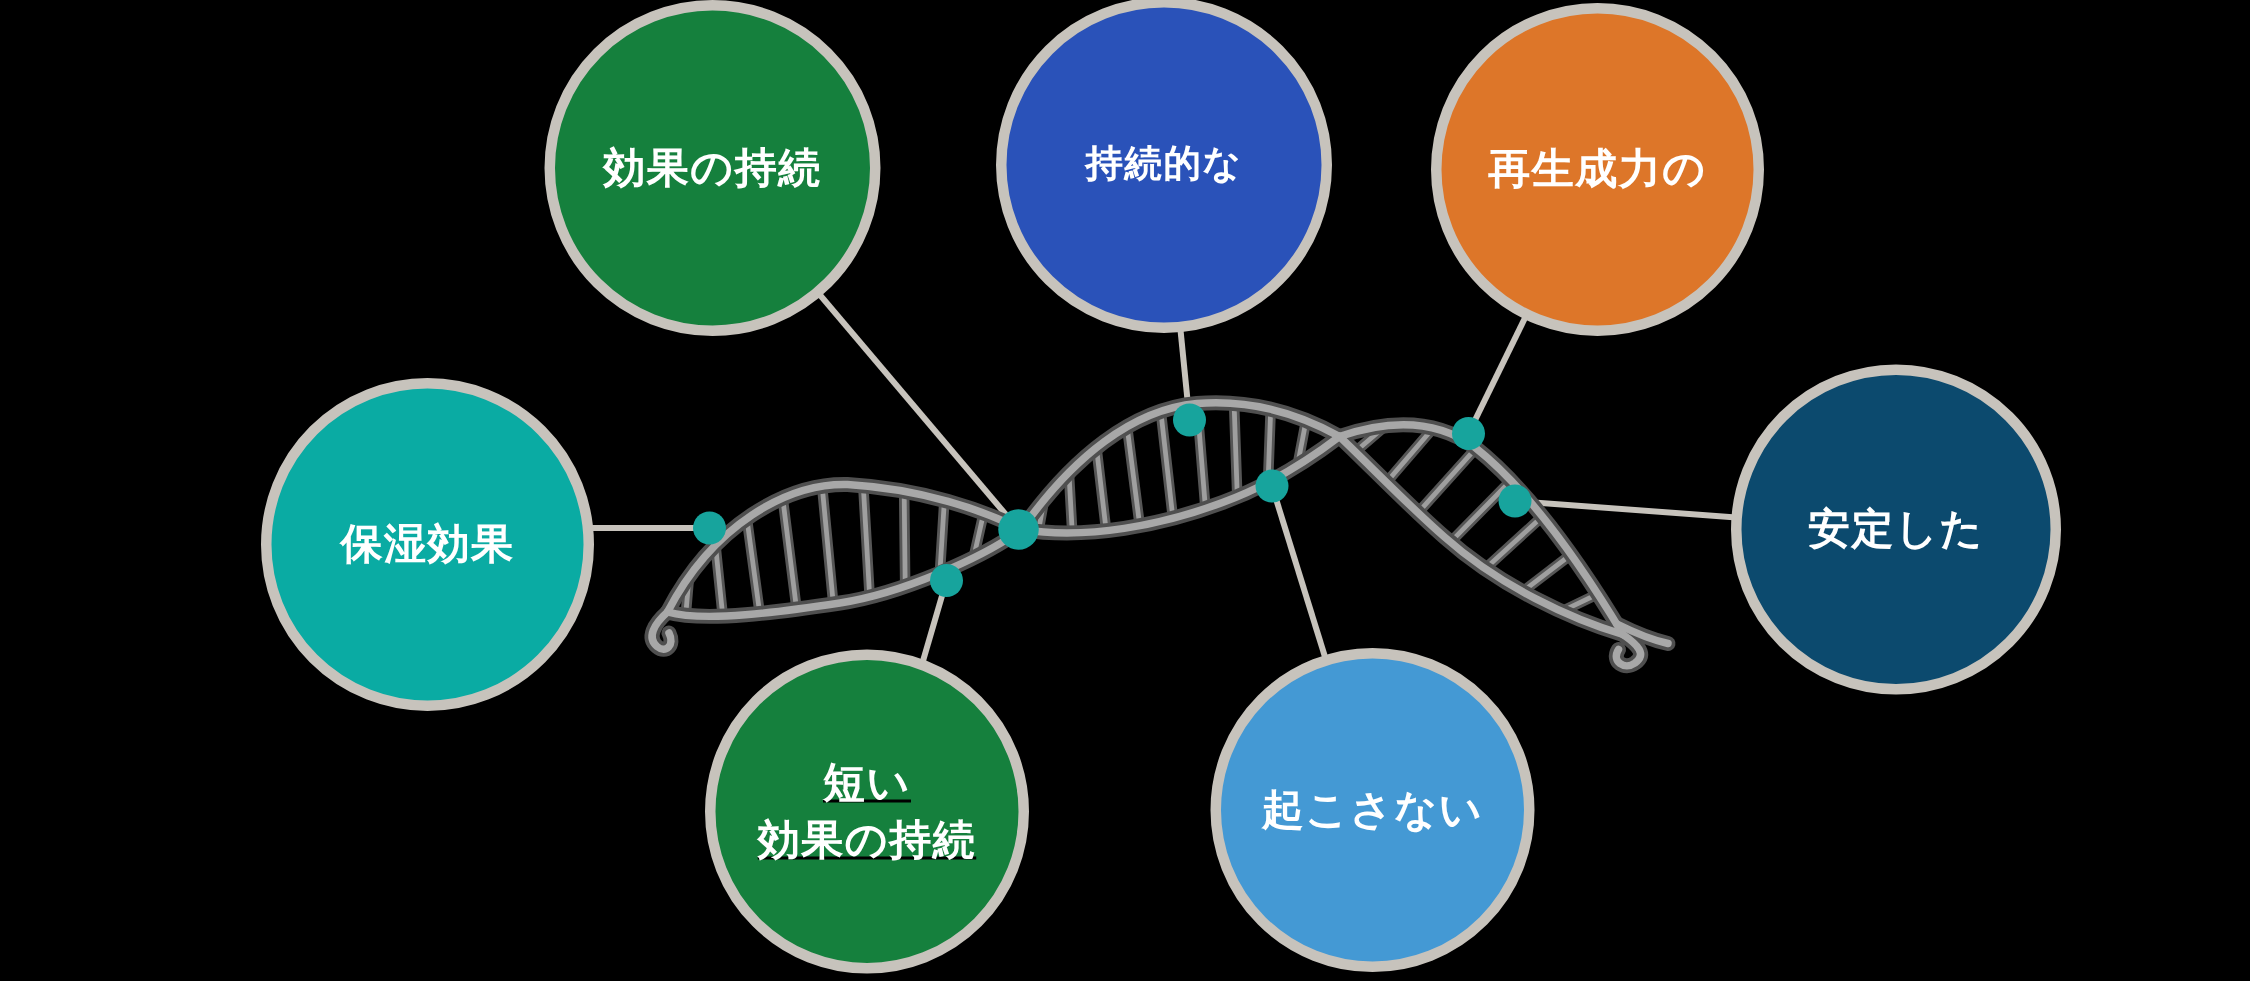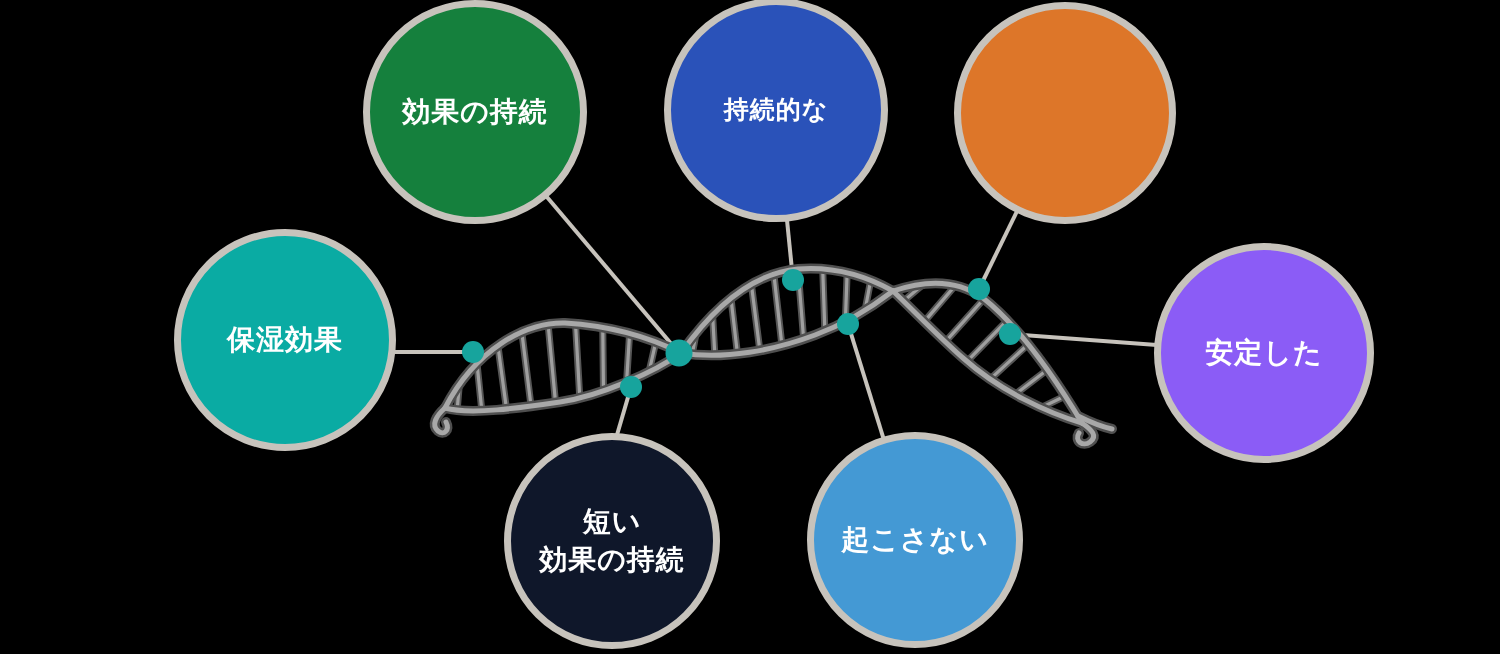--- a/index.html
+++ b/index.html
@@ -145,37 +145,38 @@
   </div>
 
   <div class="bubble small-text" style="left: 664px; top: -2px; width: 224px; height: 224px; background: rgb(42, 82, 185); border-color: rgb(199, 195, 188);">
     <div class="bubble-label">
       <span class="bl">持続的な</span>
     </div>
   </div>
 
   <div class="bubble" style="left: 954px; top: 2px; width: 222px; height: 222px; background: rgb(221, 118, 41); border-color: rgb(199, 195, 188);">
     <div class="bubble-label">
+      <span class="bl">再生成力の</span>
     </div>
   </div>
 
-  <div class="bubble" style="left: 174px; top: 229px; width: 222px; height: 222px; background: rgb(10, 171, 163); border-color: rgb(199, 195, 188);">
+  <div class="bubble" style="left: 174px; top: 252px; width: 222px; height: 222px; background: rgb(10, 171, 163); border-color: rgb(199, 195, 188);">
     <div class="bubble-label">
       <span class="bl">保湿効果</span>
 
     </div>
   </div>
 
-  <div class="bubble" style="left: 1154px; top: 243px; width: 220px; height: 220px; background: #8b5cf6; border-color: rgb(199, 195, 188);">
+  <div class="bubble" style="left: 1154px; top: 243px; width: 220px; height: 220px; background: #0c4a6e; border-color: rgb(199, 195, 188);">
     <div class="bubble-label">
       <span class="bl">安定した</span>
     </div>
   </div>
 
-  <div class="bubble" style="left: 504px; top: 433px; width: 216px; height: 216px; background: #0f172a; border-color: rgb(199, 195, 188);">
+  <div class="bubble" style="left: 470px; top: 433px; width: 216px; height: 216px; background: #15803d; border-color: rgb(199, 195, 188); text-decoration: underline;">
     <div class="bubble-label">
       <span class="bl">短い</span>
       <span class="bl">効果の持続</span>
     </div>
   </div>
 
   <div class="bubble" style="left: 807px; top: 432px; width: 216px; height: 216px; background: rgb(68, 153, 212); border-color: rgb(199, 195, 188);">
     <div class="bubble-label">
       <span class="bl">起こさない</span>
     </div>

